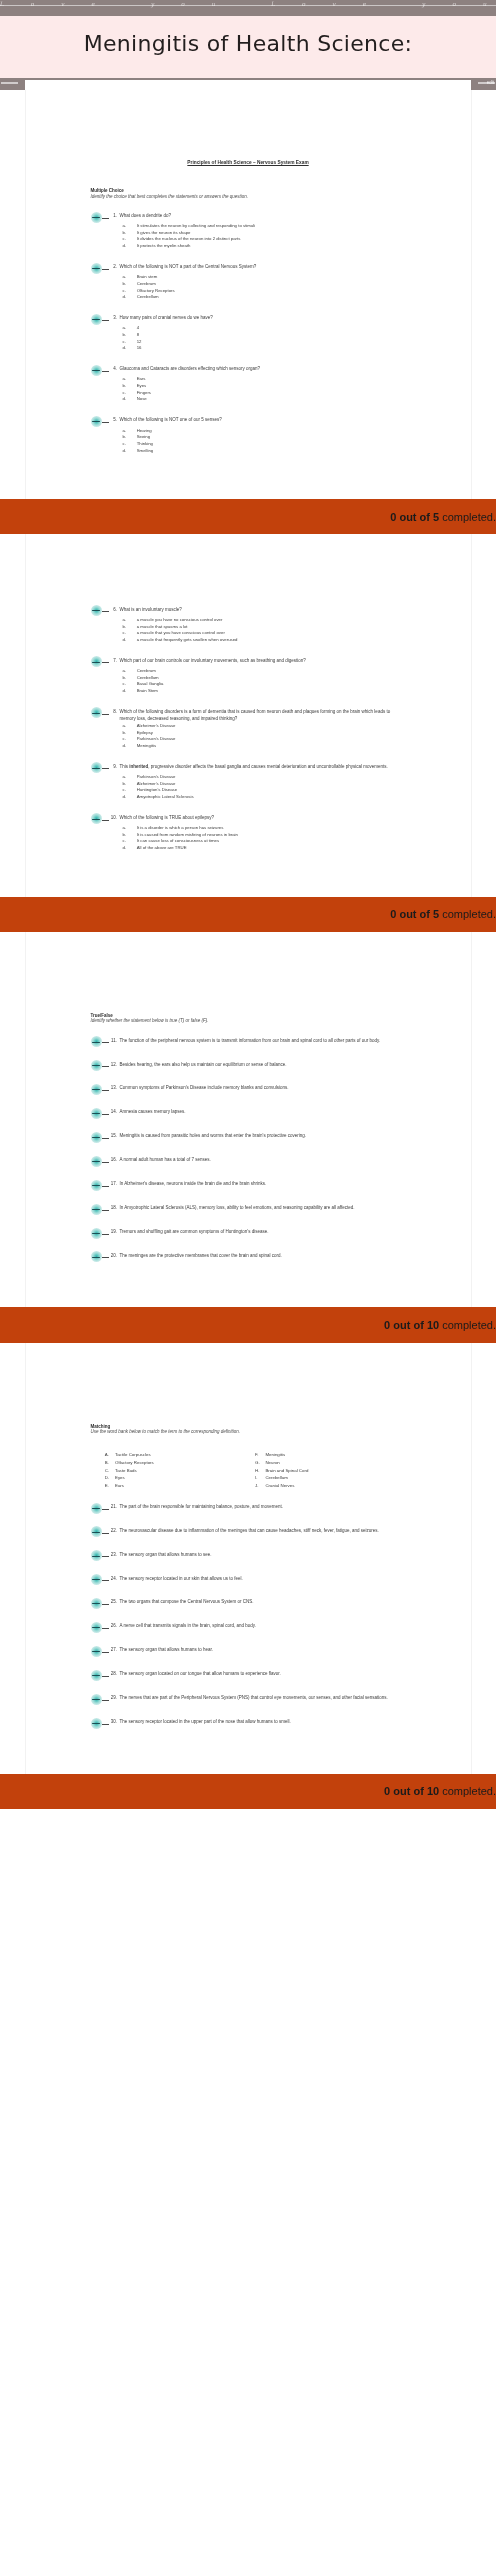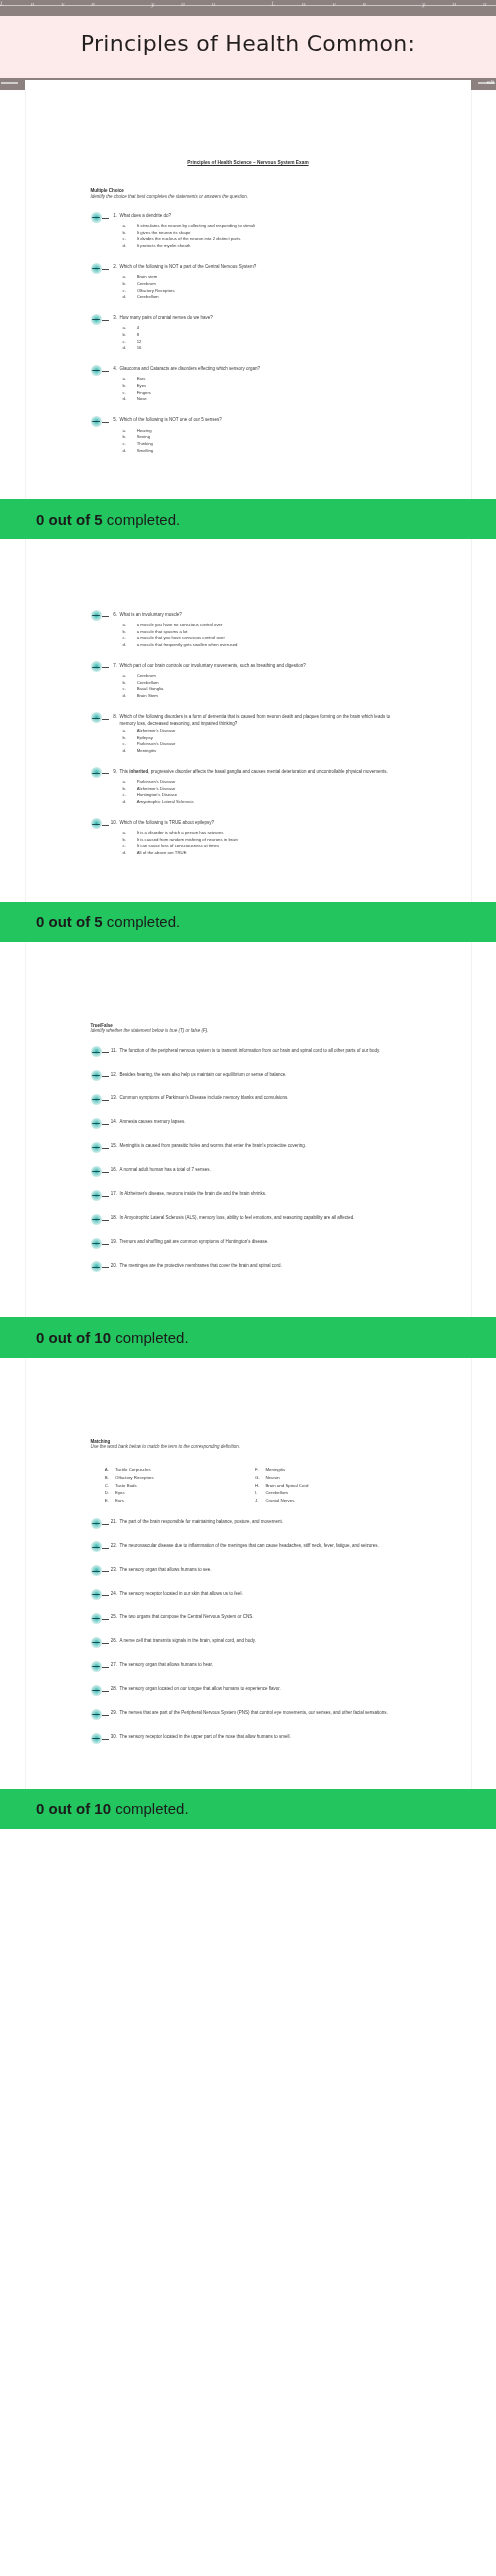--- a/index.html
+++ b/index.html
@@ -193,42 +193,43 @@
   .wb-item {
     display: flex;
     font-size: 4.4px;
     line-height: 1.75;
     color: #3a3a3a;
   }
   .wb-item .wl { flex: 0 0 10.3px; }
 
   
   .completed {
-    background: #22c55e;
+    background: #c2410c;
     padding: 11.6px 0 11.6px 36px;
-    font-size: 15px;
+    font-size: 11px;
     color: #1b1b1b;
     font-family: "Liberation Sans", sans-serif;
+    text-align: right;
   }
   .completed b { font-weight: 700; }
   .completed span.rest { font-weight: 400; }
   .page-pad-bottom { height: 45px; }
   .page-pad-top { height: 58px; }
 </style>
 </head>
 <body>
 
 <div class="top-band">
   <div class="band-script">Love you   Love you   Love you   Love you</div>
   <div class="band-strip"></div>
 </div>
 
 <div class="hero">
   <h1>
-    <span>Principles of Health Common:</span><br>
+    <span>Meningitis of Health Science:</span><br>
   </h1>
 </div>
 
 <div class="toolbar">
   <div class="tool-left"></div>
   <div class="tool-right"></div>
   <div class="tool-right-label">edit</div>
   <div class="page-sheet-top"></div>
 </div>
 

